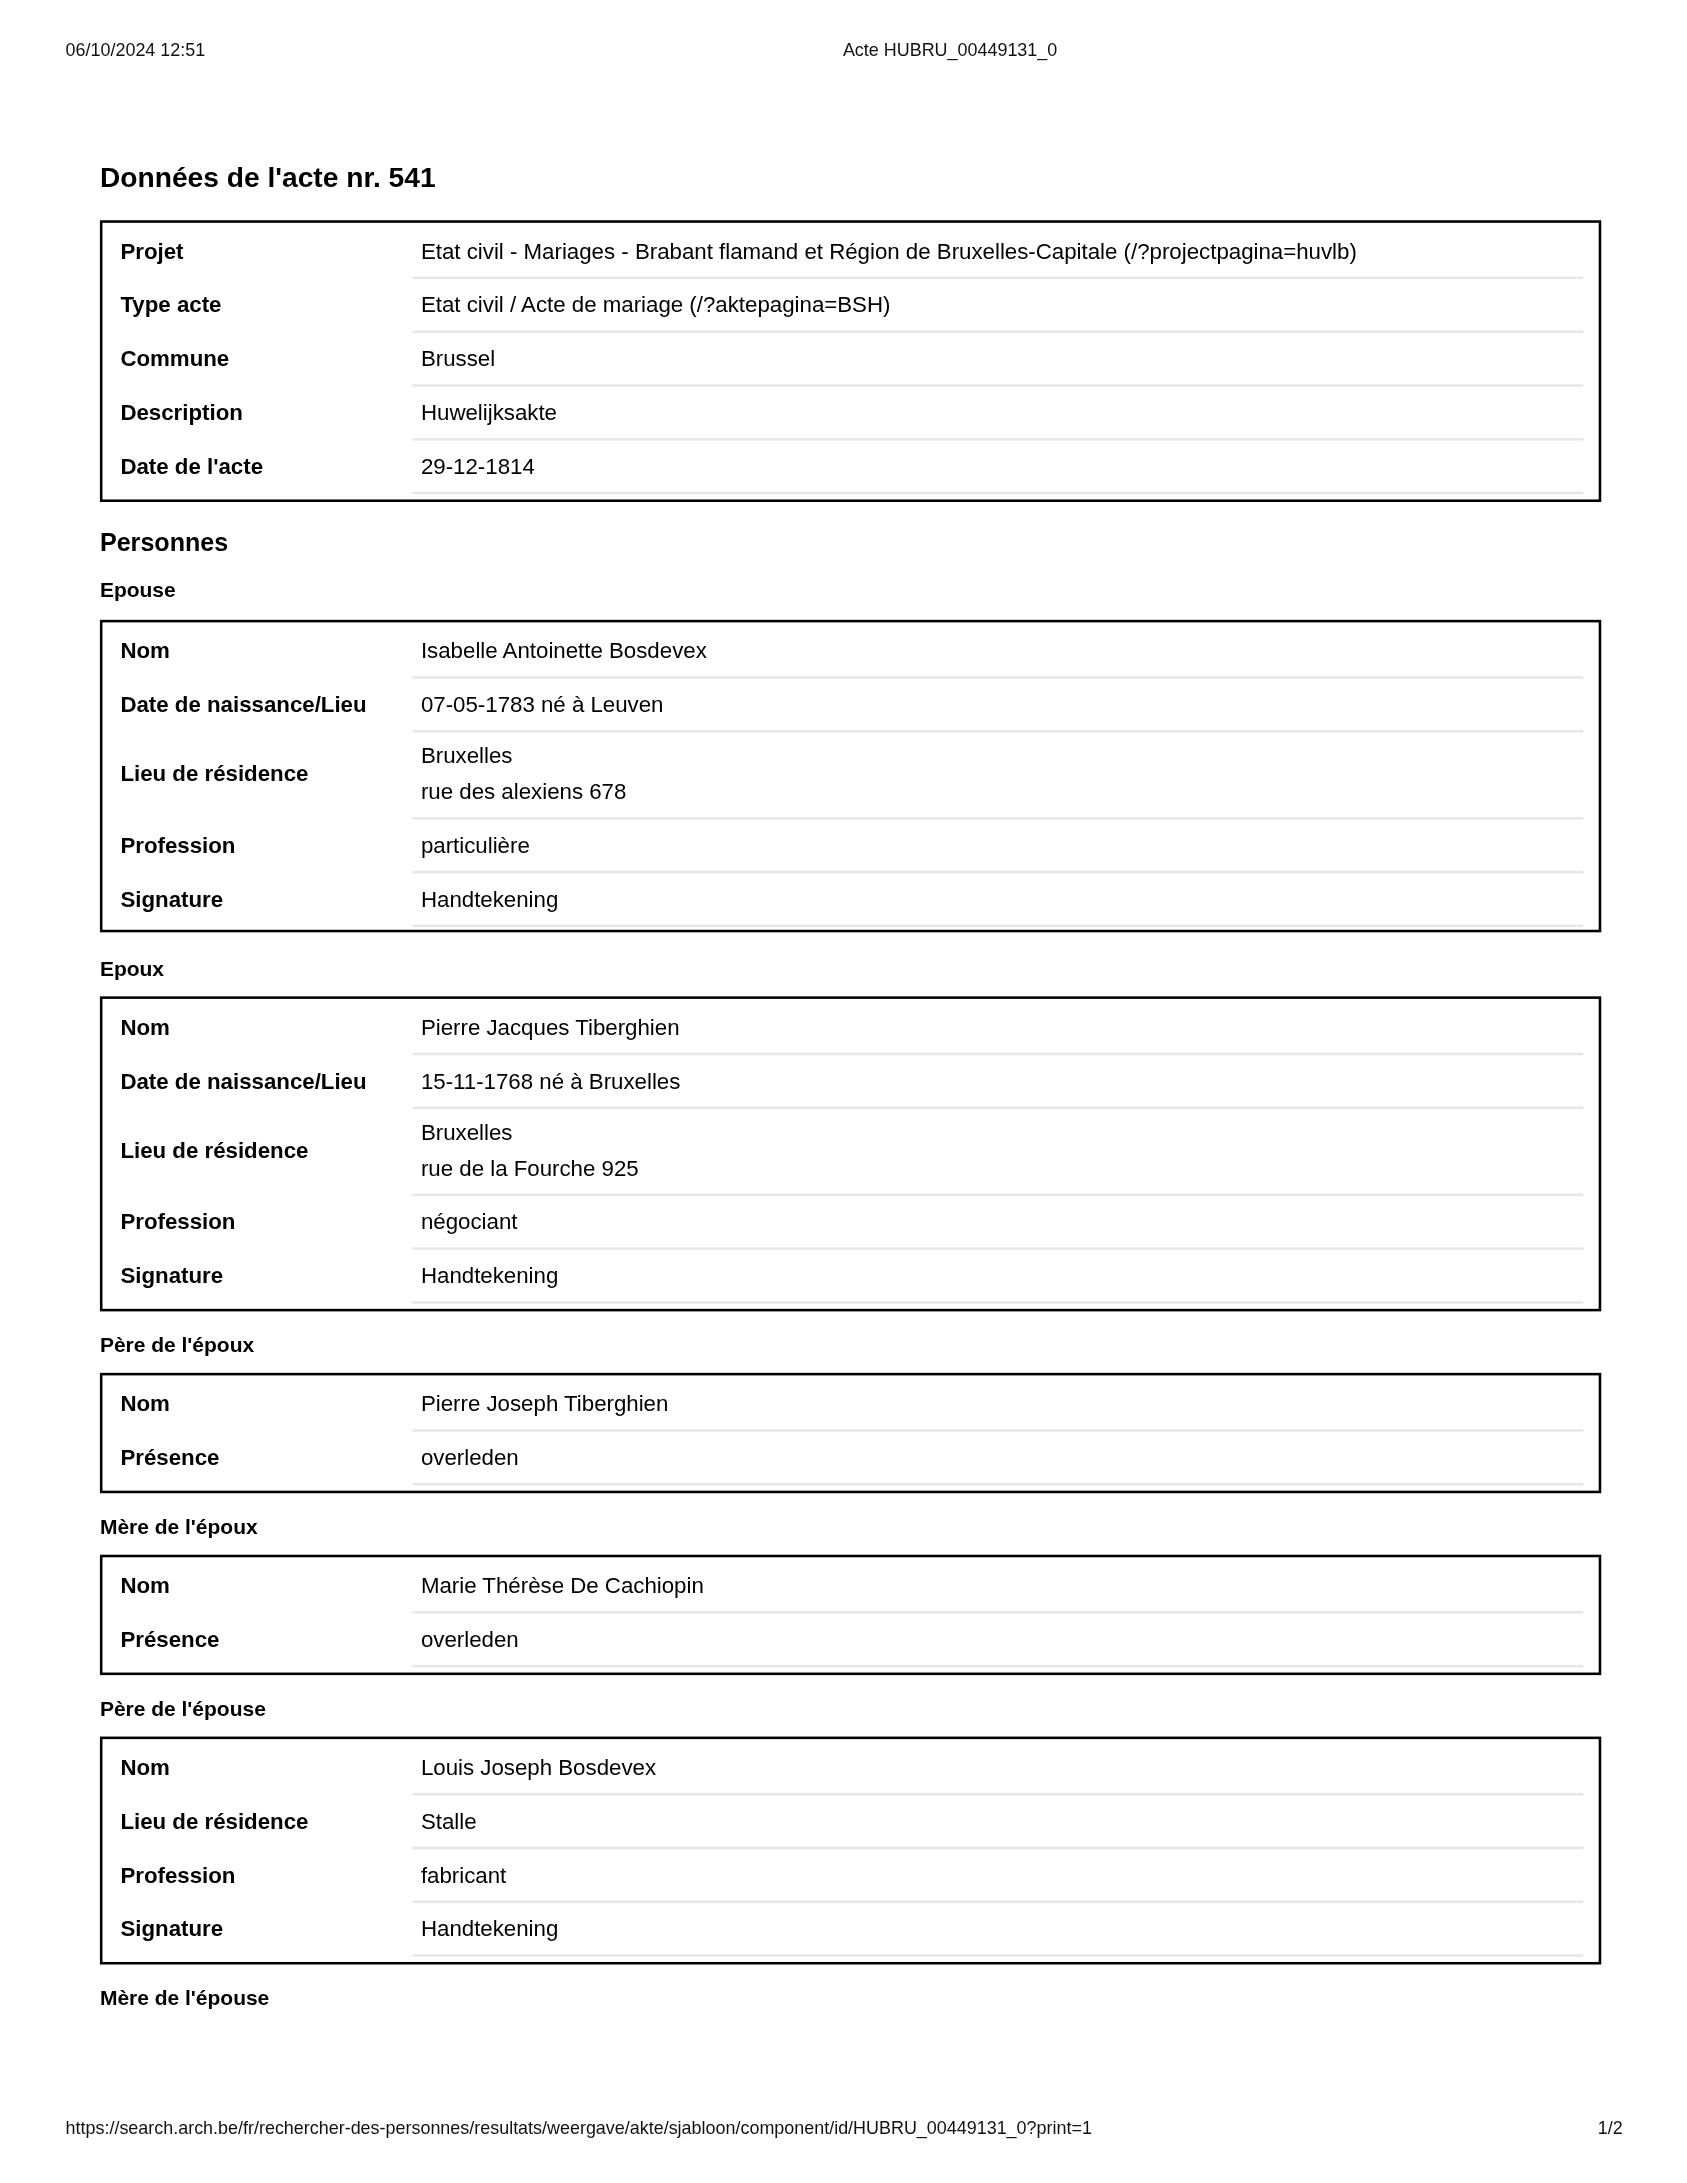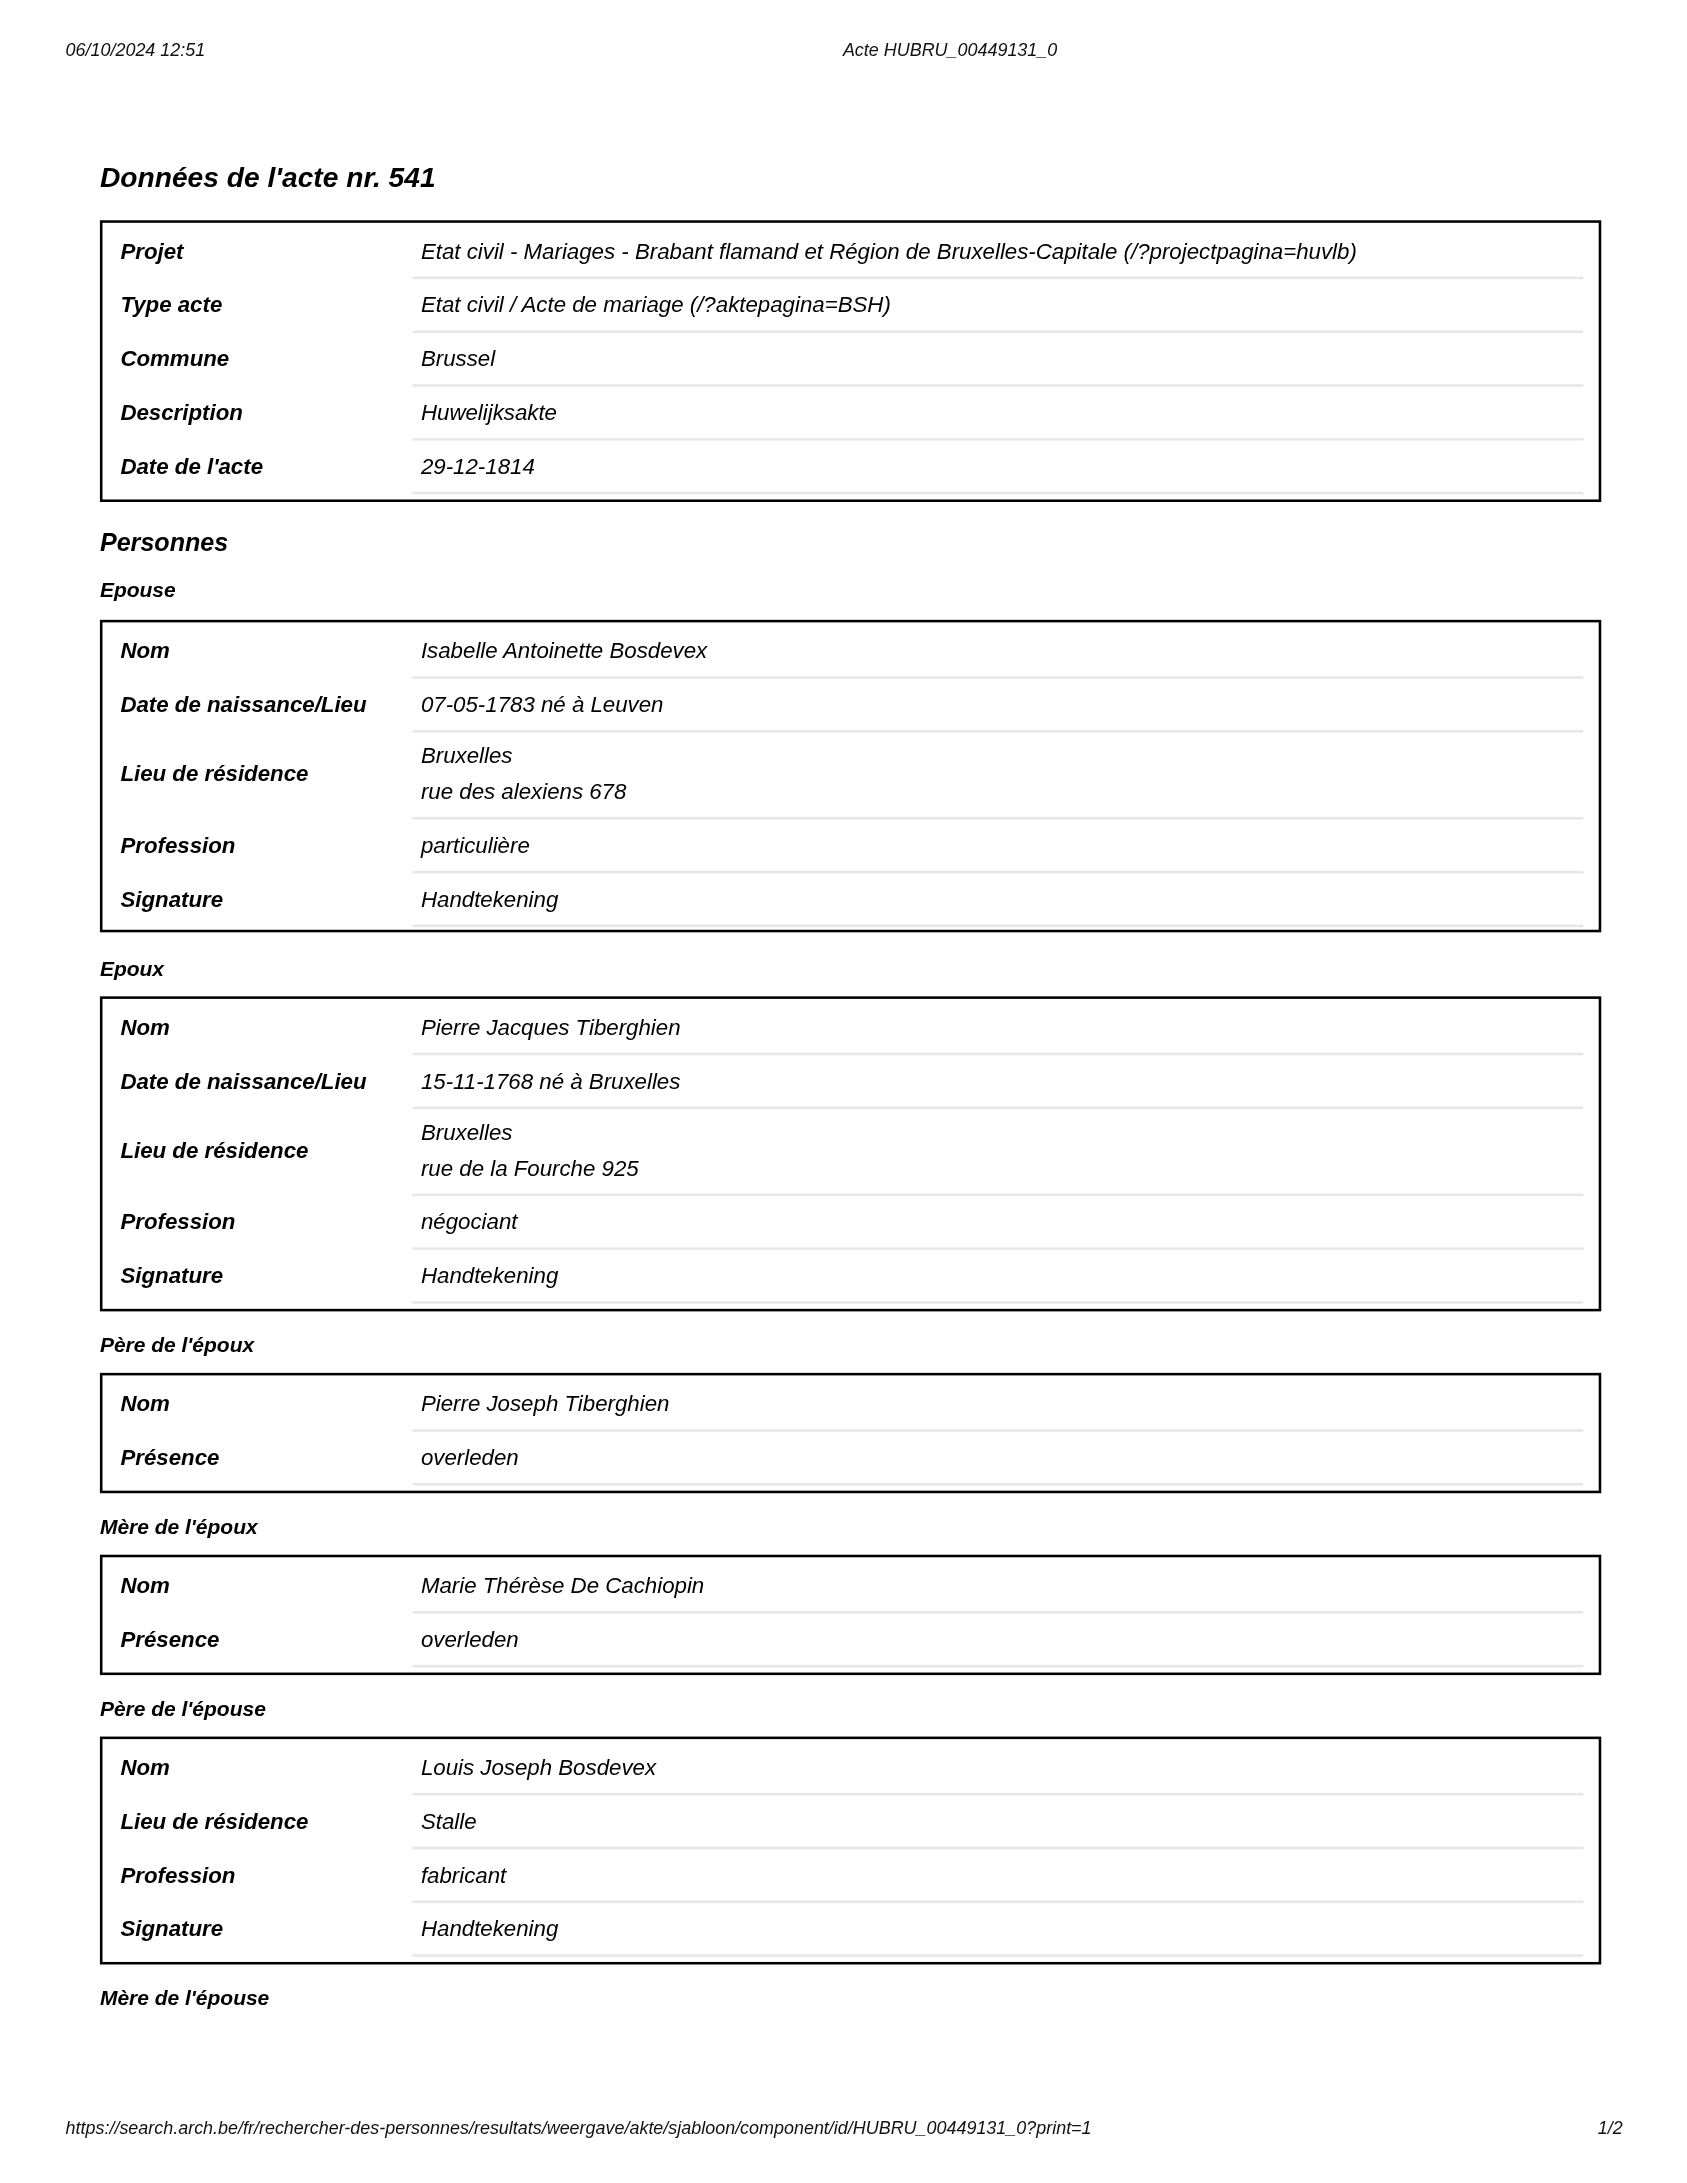--- a/index.html
+++ b/index.html
@@ -4,21 +4,20 @@
 <style>
   * { box-sizing: border-box; }
   html, body { margin: 0; padding: 0; background: #ffffff; }
 
   #viewport {
     position: relative;
     width: 1687px;
     height: 2183px;
     overflow: hidden;
     background: #ffffff;
-    font-style: italic;
   }
 
   #page {
     position: relative;
     width: 659px;
     height: 852px;
     background: #ffffff;
     transform: scale(2.562, 2.5613);
     transform-origin: 0 0;
     font-family: "Liberation Sans", sans-serif;

